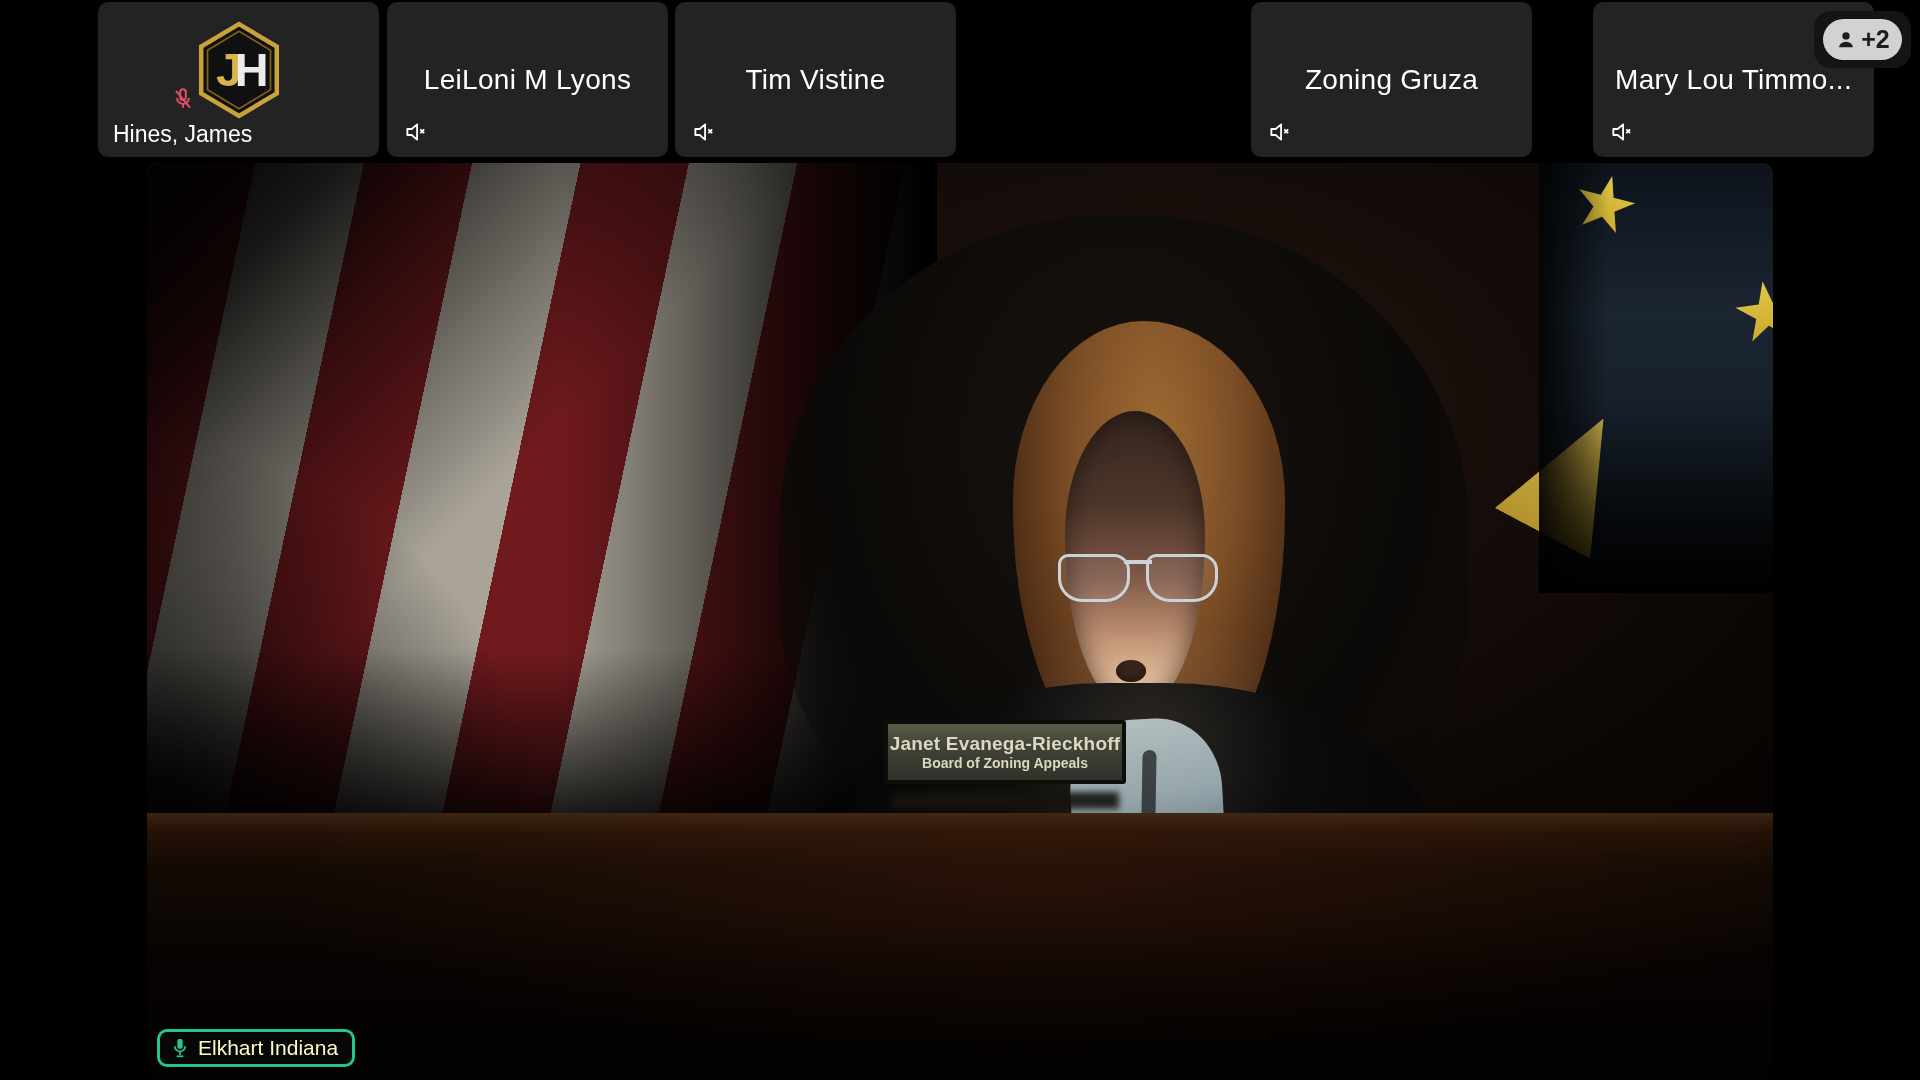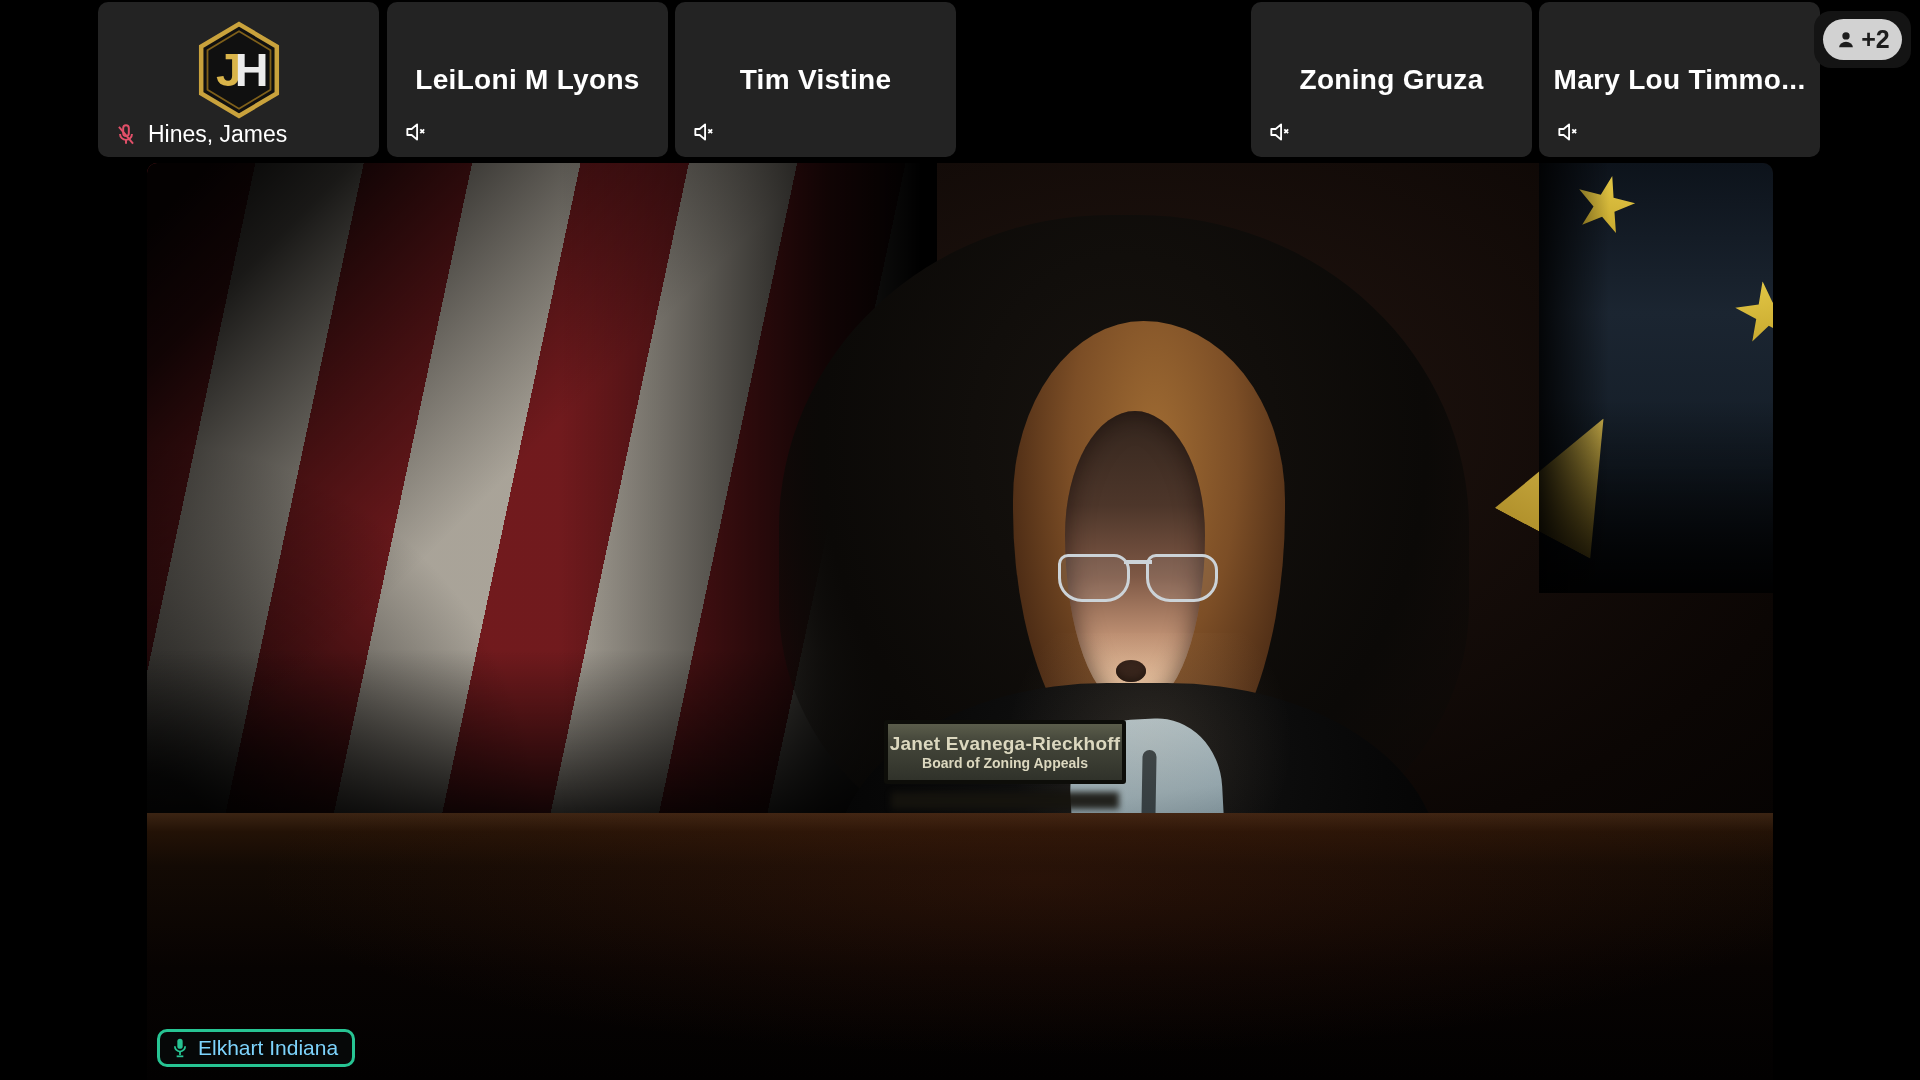--- a/index.html
+++ b/index.html
@@ -1,25 +1,25 @@
 <!DOCTYPE html>
 <html><head>
 <meta charset="utf-8">
 <style>
   html,body{margin:0;padding:0;width:1920px;height:1080px;background:#000;overflow:hidden;
             font-family:"Liberation Sans",sans-serif;}
   .stage{position:absolute;left:0;top:0;width:1920px;height:1080px;background:#000;}
 
   
   .tile{position:absolute;top:2px;width:281px;height:155px;background:#232323;border-radius:10px;}
-  .t0{left:98px}.t1{left:387px}.t2{left:675px}.t3{left:963px}.t4{left:1251px}.t5{left:1539px}
+  .t0{left:98px}.t1{left:387px}.t2{left:675px}.t3{left:963px}.t4{left:1251px}.t5{left:1593px}
   .tile-name-center{position:absolute;left:0;right:0;top:50%;transform:translateY(-50%);
-    text-align:center;color:#fff;font-size:28px;font-weight:700;letter-spacing:.3px;white-space:nowrap;}
+    text-align:center;color:#fff;font-size:28px;font-weight:400;letter-spacing:.3px;white-space:nowrap;}
   .tile-label-bottom{position:absolute;left:15px;bottom:9px;display:flex;align-items:center;gap:9px;
-    color:#fff;font-size:23px;}
+    color:#fff;font-size:23px;flex-direction:column;}
   .tile-speaker-icon{position:absolute;left:16px;bottom:12px;width:26px;height:26px;}
   .logo-wrap{position:absolute;left:50%;top:18px;transform:translateX(-50%);width:90px;height:100px;}
 
   
   .overflow-badge{position:absolute;left:1814px;top:11px;width:97px;height:57px;background:#141414;
     border-radius:17px;display:flex;align-items:center;justify-content:center;cursor:pointer;}
   .overflow-pill{width:79px;height:41px;background:#d2d2d2;border-radius:21px;display:flex;
     align-items:center;justify-content:center;gap:4px;color:#1d1d1d;font-size:25px;font-weight:700;}
 
   
@@ -99,21 +99,21 @@
     background:linear-gradient(180deg,#d6b249 0%,#bb9434 32%,#97741f 72%,#7a5c15 100%);
     border:2px solid #1f1603;border-bottom:5px solid #ead073;border-radius:3px;box-sizing:border-box;
     display:flex;flex-direction:column;align-items:center;justify-content:center;
     color:#271b05;font-family:"Liberation Serif",serif;text-align:center;
     box-shadow:0 7px 16px rgba(0,0,0,.65);}
   .plate-gold .l1{font-size:35px;font-weight:700;line-height:38px;letter-spacing:.5px;}
   .plate-gold .l2{font-size:26px;font-weight:700;line-height:28px;}
 
   .active-pill{position:absolute;left:10px;top:866px;height:38px;padding:0 14px 0 10px;
     display:inline-flex;align-items:center;gap:8px;background:rgba(8,10,10,.78);
-    border:3px solid #27c493;border-radius:10px;box-sizing:border-box;color:#7dd3fc;font-size:21px;}
+    border:3px solid #27c493;border-radius:10px;box-sizing:border-box;color:#fef9c3;font-size:21px;}
 </style>
 </head>
 <body>
 
 <div class="stage">
 
   <div class="tile t0">
     <div class="logo-wrap">
       <svg width="90" height="100" viewBox="0 0 100 110">
         <polygon points="50,4 92,29 92,81 50,106 8,81 8,29" fill="#101010" stroke="#c9a23c" stroke-width="5"></polygon>

